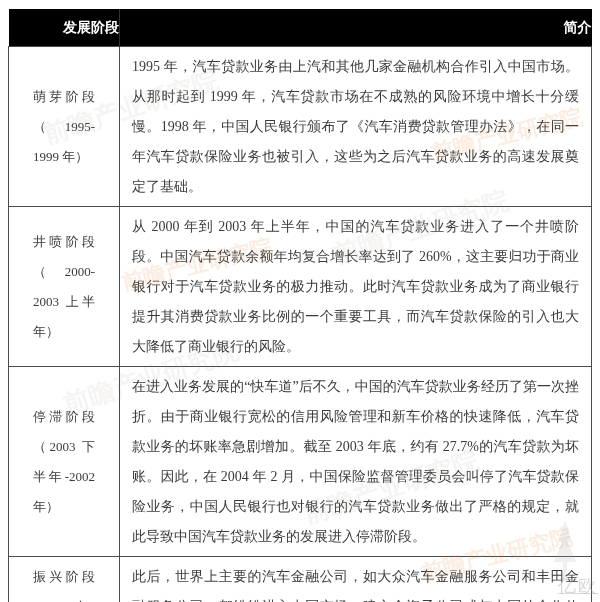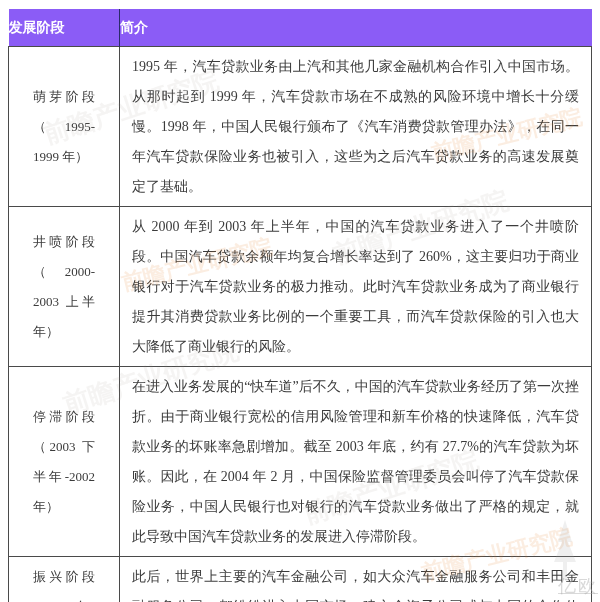--- a/index.html
+++ b/index.html
@@ -72,27 +72,27 @@
     z-index: 1;
   }
   table.stages {
     border-collapse: collapse;
     width: 584px;
     table-layout: fixed;
   }
   table.stages col.c-stage { width: 111px; }
 
   thead th {
-    background: #8b5cf6;
+    background: #000000;
     color: #ffffff;
     font-family: "Liberation Sans", "DejaVu Sans", sans-serif;
     font-weight: bold;
     font-size: 14px;
     height: 37px;
-    text-align: left;
+    text-align: right;
     vertical-align: middle;
     border: none;
     padding: 0;
   }
   thead th.th-stage { border-right: 1px solid #2a2a6a; }
 
   tbody td {
     border: 1px solid #4a4a4a;
     vertical-align: middle;
     color: #3b3b3b;

